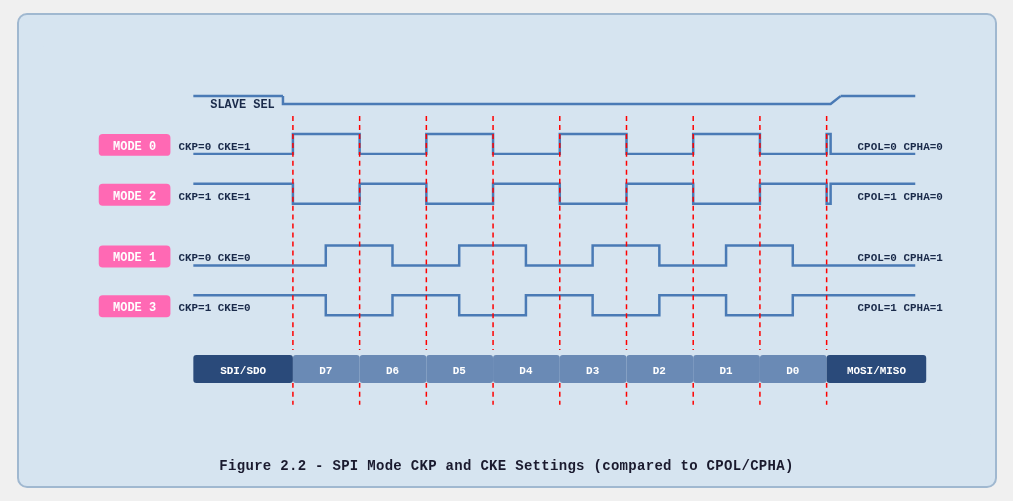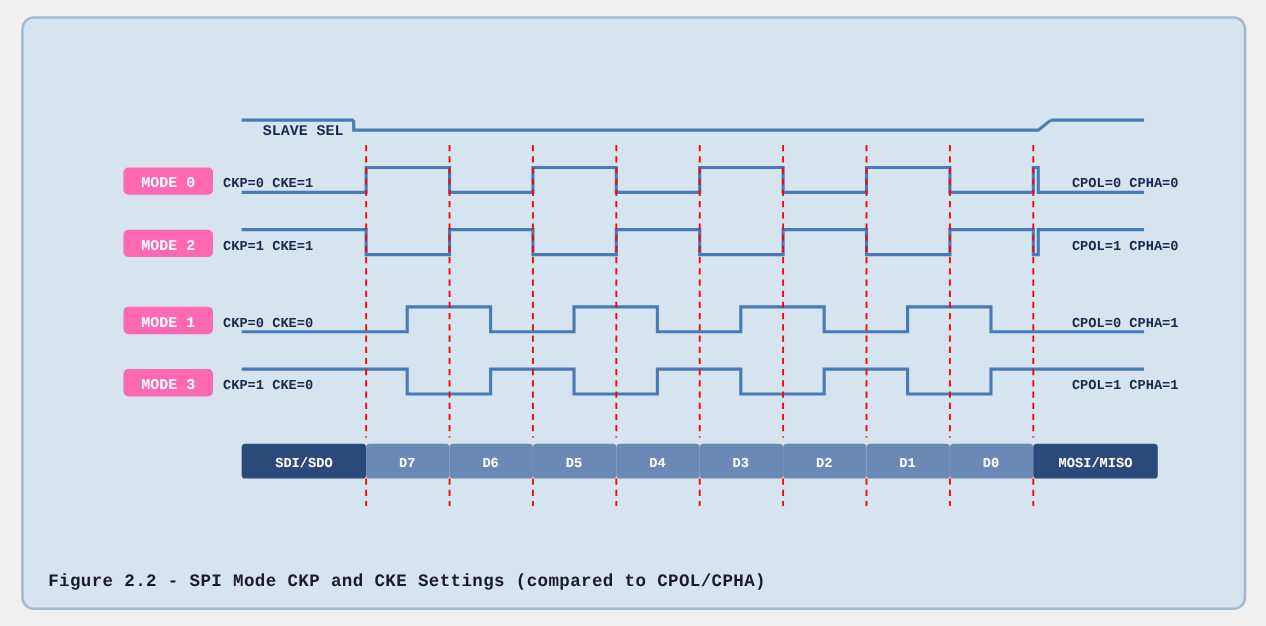--- a/index.html
+++ b/index.html
@@ -24,21 +24,21 @@
     }
     .diagram-area {
       flex: 1;
       position: relative;
     }
     svg.diagram {
       width: 100%;
       height: 100%;
     }
     .caption {
-      text-align: left;
+      text-align: center;
       font-size: 14px;
       font-weight: bold;
       color: #1a1a2e;
       padding-top: 10px;
       font-family: 'Courier New', Courier, monospace;
       letter-spacing: 0.3px;
     }
   </style>
 </head>
 <body>

